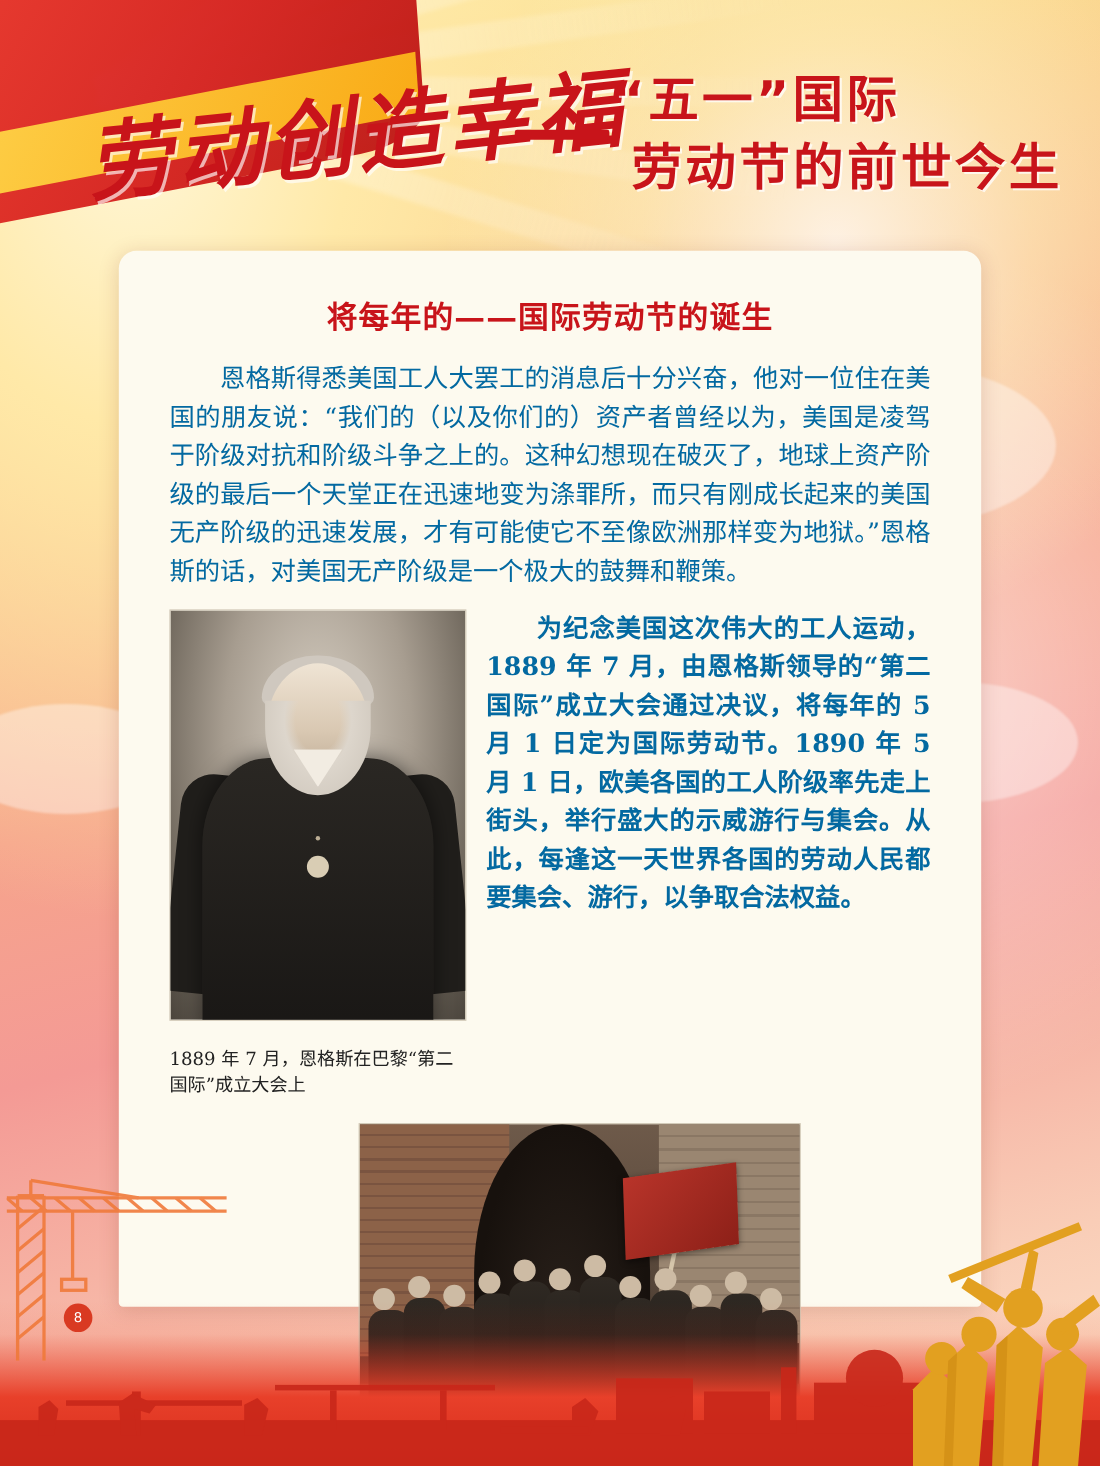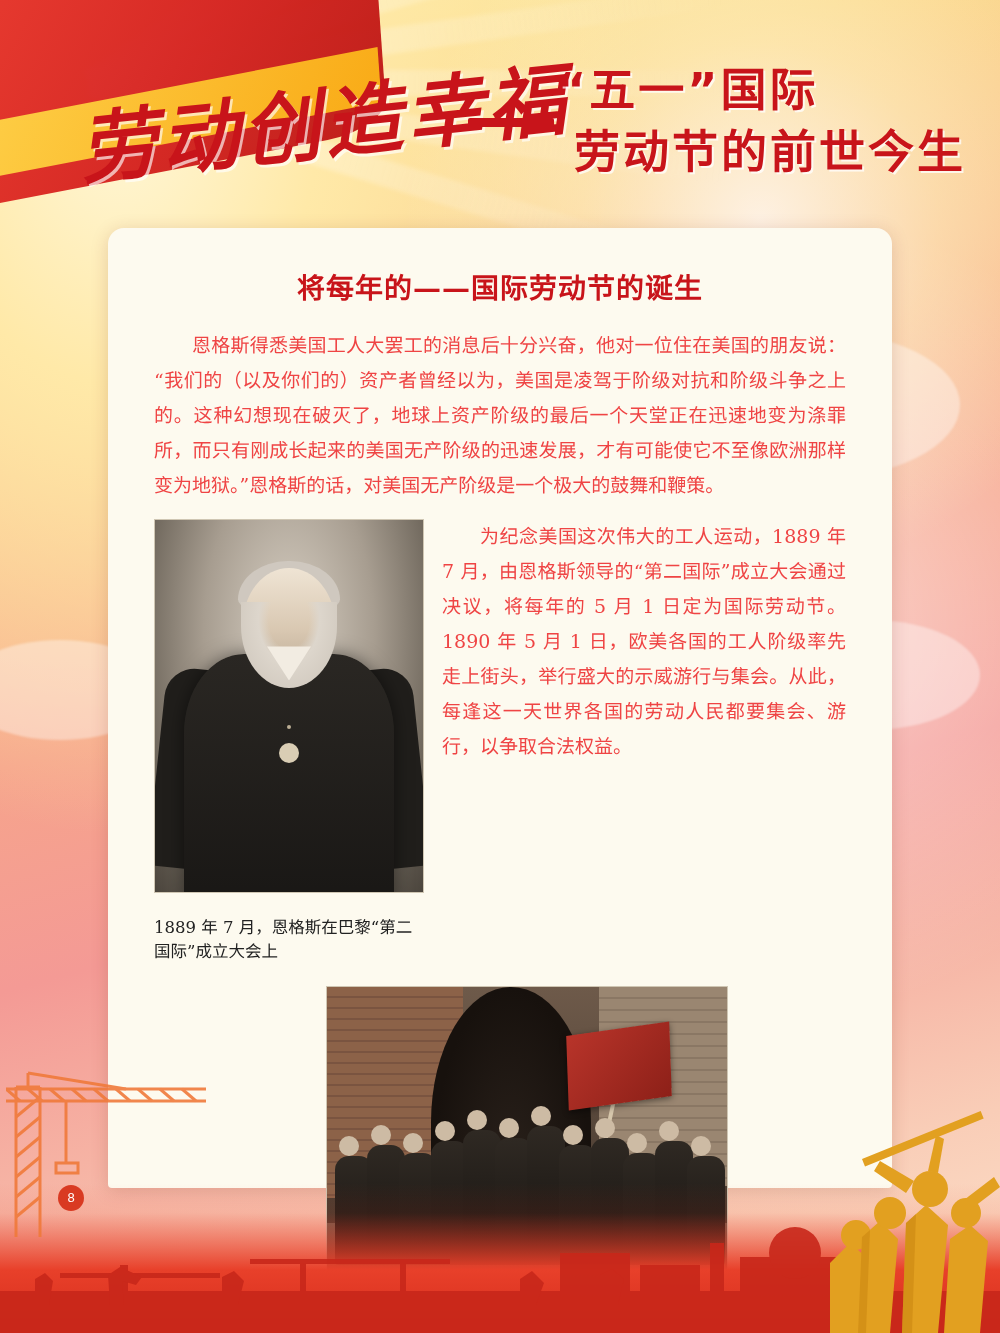--- a/index.html
+++ b/index.html
@@ -153,23 +153,23 @@
     color: #c8141a;
     font-family: "DejaVu Serif", serif;
     font-weight: bold;
     font-size: 28px;
     letter-spacing: 1px;
     margin: 0 0 22px 0;
   }
   p.body {
     margin: 0 0 8px 0;
     font-family: "DejaVu Serif", serif;
-    font-size: 19px;
+    font-size: 23px;
     line-height: 35px;
-    color: #ef4444;
+    color: #0369a1;
     text-align: justify;
     text-indent: 2em;
   }
 
   .row {
     display: flex;
     align-items: flex-start;
     margin-top: 16px;
   }
   .figure-left {
@@ -189,20 +189,21 @@
     color: #222;
     margin-top: 23px;
   }
   .caption.center { text-align: center; }
 
   .col-right {
     flex: 1 1 auto;
   }
   .col-right p.body {
     text-indent: 2em;
+    font-weight: bold;
   }
 
   .figure-bottom {
     width: 400px;
     margin: 22px 0 0 172px;
   }
 
   
   .photo-engels {
     height: 372px;

